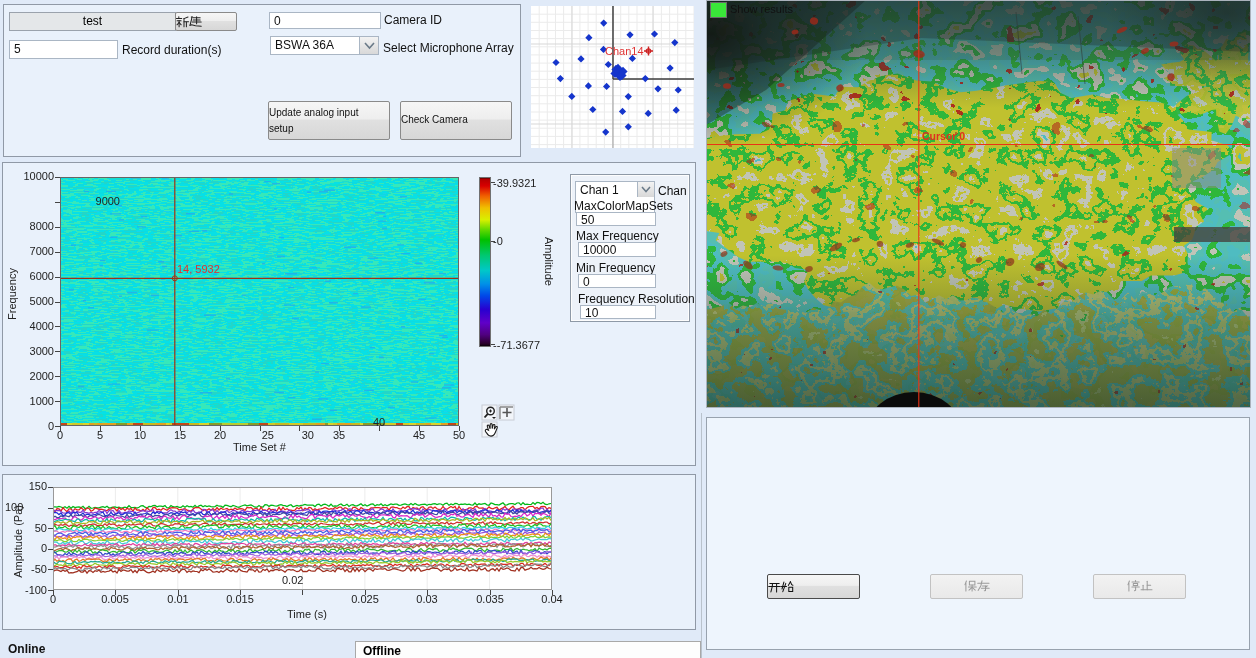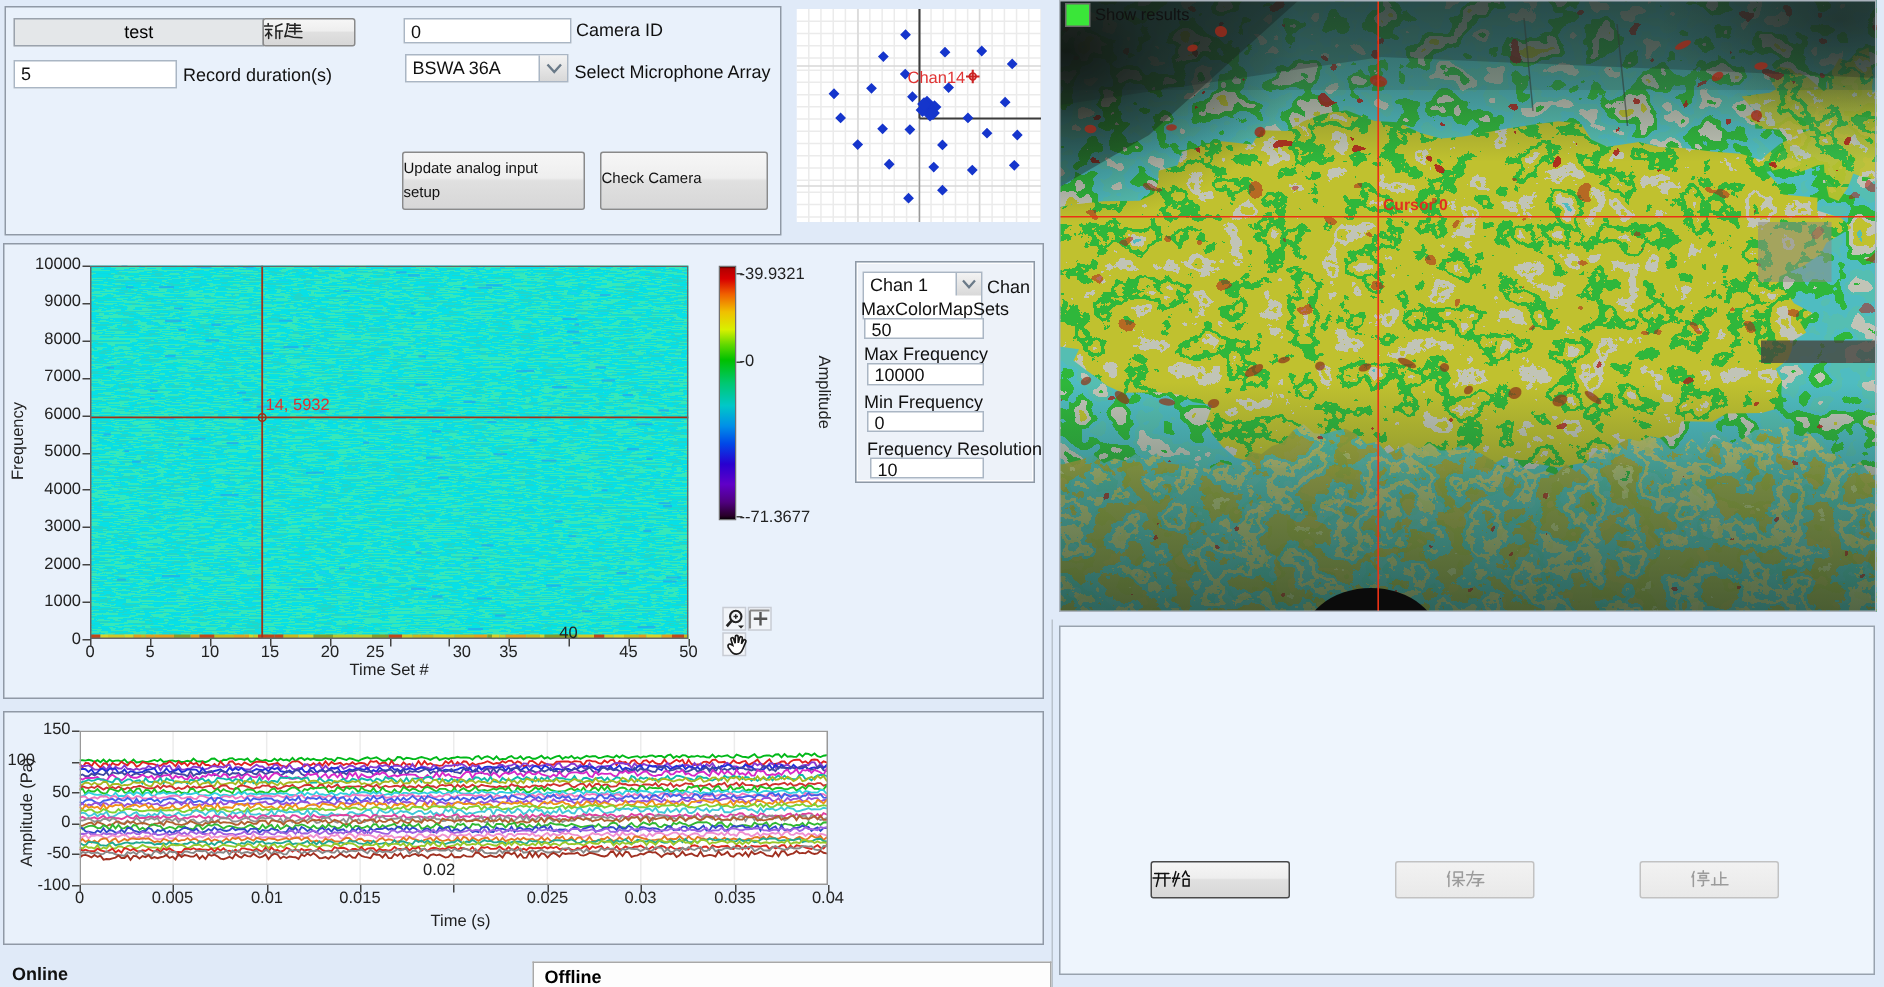--- a/index.html
+++ b/index.html
@@ -262,21 +262,21 @@
       <rect x="381" y="246" width="7" height="3" fill="#e0a020"></rect>
       <rect x="388" y="246" width="8" height="3" fill="#c04818"></rect>
       <rect x="396" y="246" width="8" height="3" fill="#c8b820"></rect>
       <path d="M114.8,0 V249 M0,101.3 H399" stroke="#a03018" stroke-width="1.2" fill="none"></path>
       <circle cx="114.8" cy="101.3" r="2.5" fill="none" stroke="#a03018" stroke-width="1"></circle>
       <text x="117" y="96" font-family="Liberation Sans" font-size="11" fill="#e03030">14, 5932</text>
       <rect x="0.5" y="0.5" width="398" height="248" fill="none" stroke="#666" stroke-width="1"></rect>
     </svg></div>
 <div class="alb" style="right:1202px;top:170px;width:52px;text-align:right">10000</div>
 <div class="tick" style="left:55px;top:177px;width:5px;height:1px"></div>
-<div class="alb" style="right:1202px;top:195px;width:52px;text-align:right">9000</div>
+<div class="alb" style="right:1136px;top:195px;width:52px;text-align:right">9000</div>
 <div class="tick" style="left:55px;top:202px;width:5px;height:1px"></div>
 <div class="alb" style="right:1202px;top:220px;width:52px;text-align:right">8000</div>
 <div class="tick" style="left:55px;top:227px;width:5px;height:1px"></div>
 <div class="alb" style="right:1202px;top:245px;width:52px;text-align:right">7000</div>
 <div class="tick" style="left:55px;top:252px;width:5px;height:1px"></div>
 <div class="alb" style="right:1202px;top:270px;width:52px;text-align:right">6000</div>
 <div class="tick" style="left:55px;top:277px;width:5px;height:1px"></div>
 <div class="alb" style="right:1202px;top:295px;width:52px;text-align:right">5000</div>
 <div class="tick" style="left:55px;top:302px;width:5px;height:1px"></div>
 <div class="alb" style="right:1202px;top:320px;width:52px;text-align:right">4000</div>
@@ -292,21 +292,21 @@
 <div class="alb" style="left:45px;top:429px;width:30px;text-align:center">0</div>
 <div class="tick" style="left:60px;top:426px;width:1px;height:5px"></div>
 <div class="alb" style="left:85px;top:429px;width:30px;text-align:center">5</div>
 <div class="tick" style="left:100px;top:426px;width:1px;height:5px"></div>
 <div class="alb" style="left:125px;top:429px;width:30px;text-align:center">10</div>
 <div class="tick" style="left:140px;top:426px;width:1px;height:5px"></div>
 <div class="alb" style="left:165px;top:429px;width:30px;text-align:center">15</div>
 <div class="tick" style="left:180px;top:426px;width:1px;height:5px"></div>
 <div class="alb" style="left:205px;top:429px;width:30px;text-align:center">20</div>
 <div class="tick" style="left:220px;top:426px;width:1px;height:5px"></div>
-<div class="alb" style="left:244px;top:429px;width:30px;text-align:left">25</div>
+<div class="alb" style="left:244px;top:429px;width:30px;text-align:right">25</div>
 <div class="tick" style="left:260px;top:426px;width:1px;height:5px"></div>
 <div class="alb" style="left:284px;top:429px;width:30px;text-align:right">30</div>
 <div class="tick" style="left:299px;top:426px;width:1px;height:5px"></div>
 <div class="alb" style="left:324px;top:429px;width:30px;text-align:center">35</div>
 <div class="tick" style="left:339px;top:426px;width:1px;height:5px"></div>
 <div class="alb" style="left:364px;top:416px;width:30px;text-align:center">40</div>
 <div class="tick" style="left:379px;top:426px;width:1px;height:5px"></div>
 <div class="alb" style="left:404px;top:429px;width:30px;text-align:center">45</div>
 <div class="tick" style="left:419px;top:426px;width:1px;height:5px"></div>
 <div class="alb" style="left:444px;top:429px;width:30px;text-align:center">50</div>

